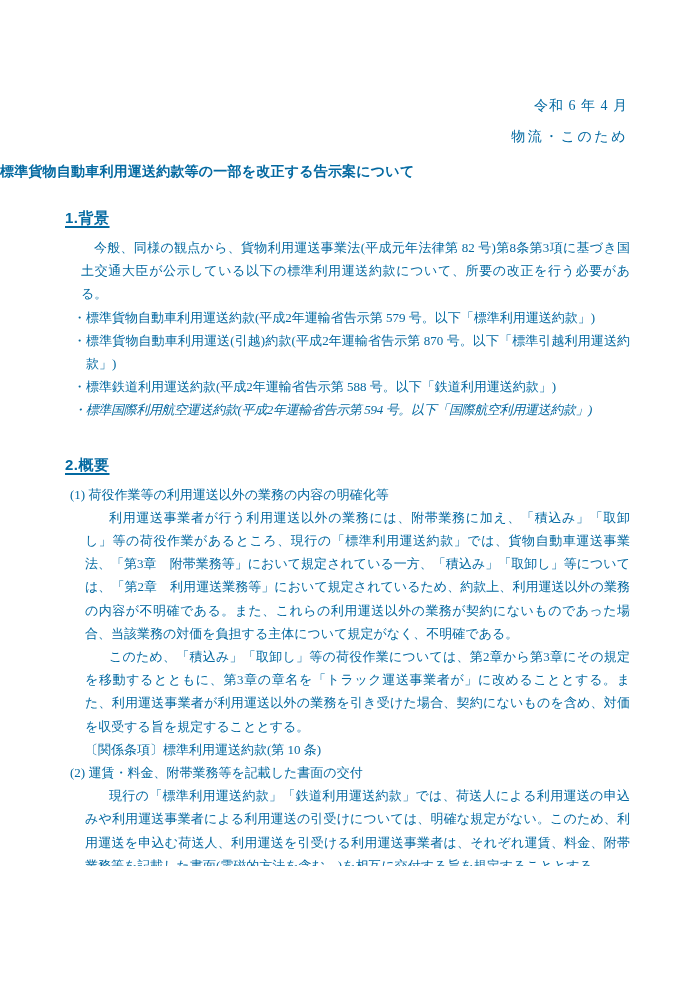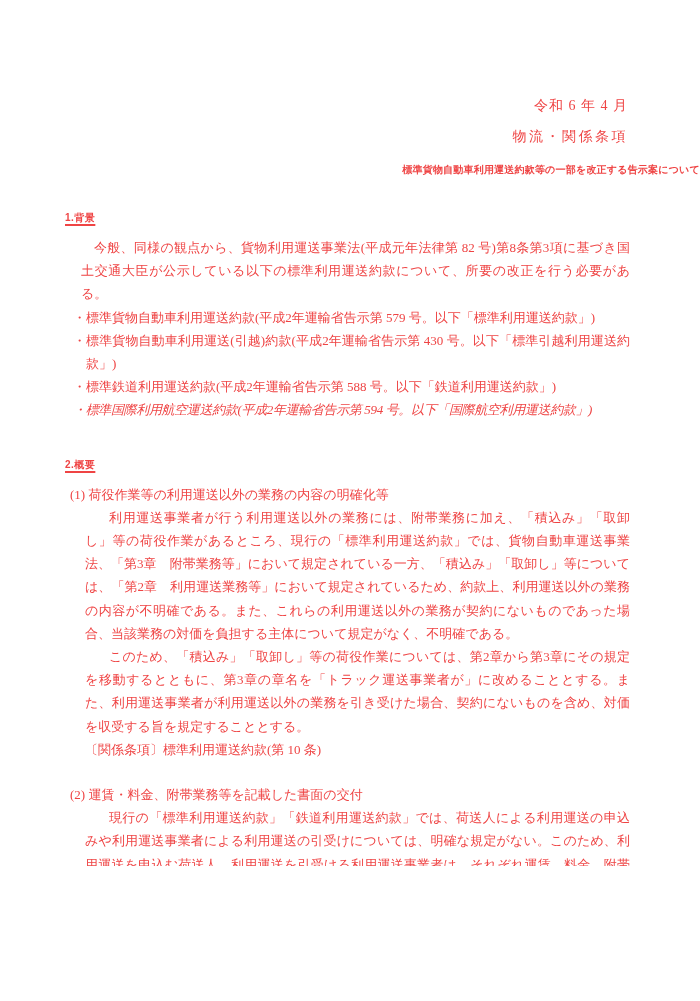--- a/index.html
+++ b/index.html
@@ -6,56 +6,56 @@
     margin: 0;
     padding: 0;
     background: #ffffff;
   }
   .page {
     position: relative;
     width: 700px;
     height: 866px;
     background: #ffffff;
     overflow: hidden;
-    color: #ef4444;
+    color: #0369a1;
     font-family: "Liberation Serif", "DejaVu Serif", serif;
   }
   .header-meta {
     position: absolute;
     top: 90px;
     right: 72px;
     text-align: right;
     font-size: 14px;
     line-height: 31px;
   }
   .date-line { letter-spacing: 1px; }
   .dept-line { letter-spacing: 2.5px; }
   .doc-title {
     position: absolute;
     top: 163px;
     left: 0;
     width: 100%;
-    text-align: right;
+    text-align: left;
     font-family: "Liberation Sans", "DejaVu Sans", sans-serif;
     font-weight: bold;
-    font-size: 10px;
+    font-size: 14px;
     letter-spacing: 0.2px;
   }
   .content {
     position: absolute;
     top: 207px;
     left: 65px;
     width: 565px;
     font-size: 13px;
     line-height: 23.2px;
   }
   .sec-heading {
     font-family: "Liberation Sans", "DejaVu Sans", sans-serif;
     font-weight: bold;
-    font-size: 10px;
+    font-size: 15px;
     line-height: 22px;
     margin: 0 0 7px 0;
     text-decoration: underline;
     text-underline-offset: 3px;
     text-decoration-thickness: 1.5px;
     letter-spacing: 0.5px;
   }
   .sec2 { margin-top: 32px; }
   .para {
     margin: 0 0 0 16px;
@@ -69,43 +69,43 @@
     text-align: justify;
   }
   .tight { letter-spacing: -0.35px; font-style: italic; }
   .item-heading { margin-left: 5px; }
   .ipara {
     margin: 0 0 0 20px;
     text-indent: 24px;
     text-align: justify;
   }
   .inote { margin-left: 20px; }
-  .item2 { margin-top: 22px; }
+  .item2 { }
 </style>
 </head>
 <body>
 
 <div class="page">
 
   <div class="header-meta">
     <div class="date-line">令和 6 年 4 月</div>
-    <div class="dept-line">物流・関係条項</div>
+    <div class="dept-line">物流・このため</div>
   </div>
 
   <div class="doc-title">標準貨物自動車利用運送約款等の一部を改正する告示案について</div>
 
   <div class="content">
 
     <div class="sec-heading">1.背景</div>
 
     <p class="para">今般、同様の観点から、貨物利用運送事業法(平成元年法律第 82 号)第8条第3項に基づき国土交通大臣が公示している以下の標準利用運送約款について、所要の改正を行う必要がある。</p>
 
     <div class="bullets">
       <div class="bullet">・標準貨物自動車利用運送約款(平成2年運輸省告示第 579 号。以下「標準利用運送約款」)</div>
-      <div class="bullet">・標準貨物自動車利用運送(引越)約款(平成2年運輸省告示第 430 号。以下「標準引越利用運送約款」)</div>
+      <div class="bullet">・標準貨物自動車利用運送(引越)約款(平成2年運輸省告示第 870 号。以下「標準引越利用運送約款」)</div>
       <div class="bullet">・標準鉄道利用運送約款(平成2年運輸省告示第 588 号。以下「鉄道利用運送約款」)</div>
       <div class="bullet tight">・標準国際利用航空運送約款(平成2年運輸省告示第 594 号。以下「国際航空利用運送約款」)</div>
     </div>
 
     <div class="sec-heading sec2">2.概要</div>
 
     <div class="item">
       <div class="item-heading">(1) 荷役作業等の利用運送以外の業務の内容の明確化等</div>
       <p class="ipara">利用運送事業者が行う利用運送以外の業務には、附帯業務に加え、「積込み」「取卸し」等の荷役作業があるところ、現行の「標準利用運送約款」では、貨物自動車運送事業法、「第3章　附帯業務等」において規定されている一方、「積込み」「取卸し」等については、「第2章　利用運送業務等」において規定されているため、約款上、利用運送以外の業務の内容が不明確である。また、これらの利用運送以外の業務が契約にないものであった場合、当該業務の対価を負担する主体について規定がなく、不明確である。</p>
       <p class="ipara">このため、「積込み」「取卸し」等の荷役作業については、第2章から第3章にその規定を移動するとともに、第3章の章名を「トラック運送事業者が」に改めることとする。また、利用運送事業者が利用運送以外の業務を引き受けた場合、契約にないものを含め、対価を収受する旨を規定することとする。</p>

